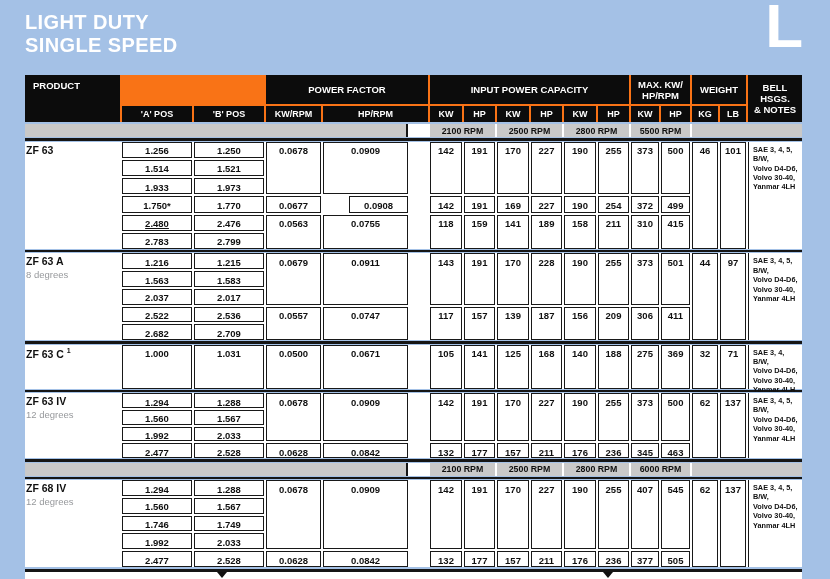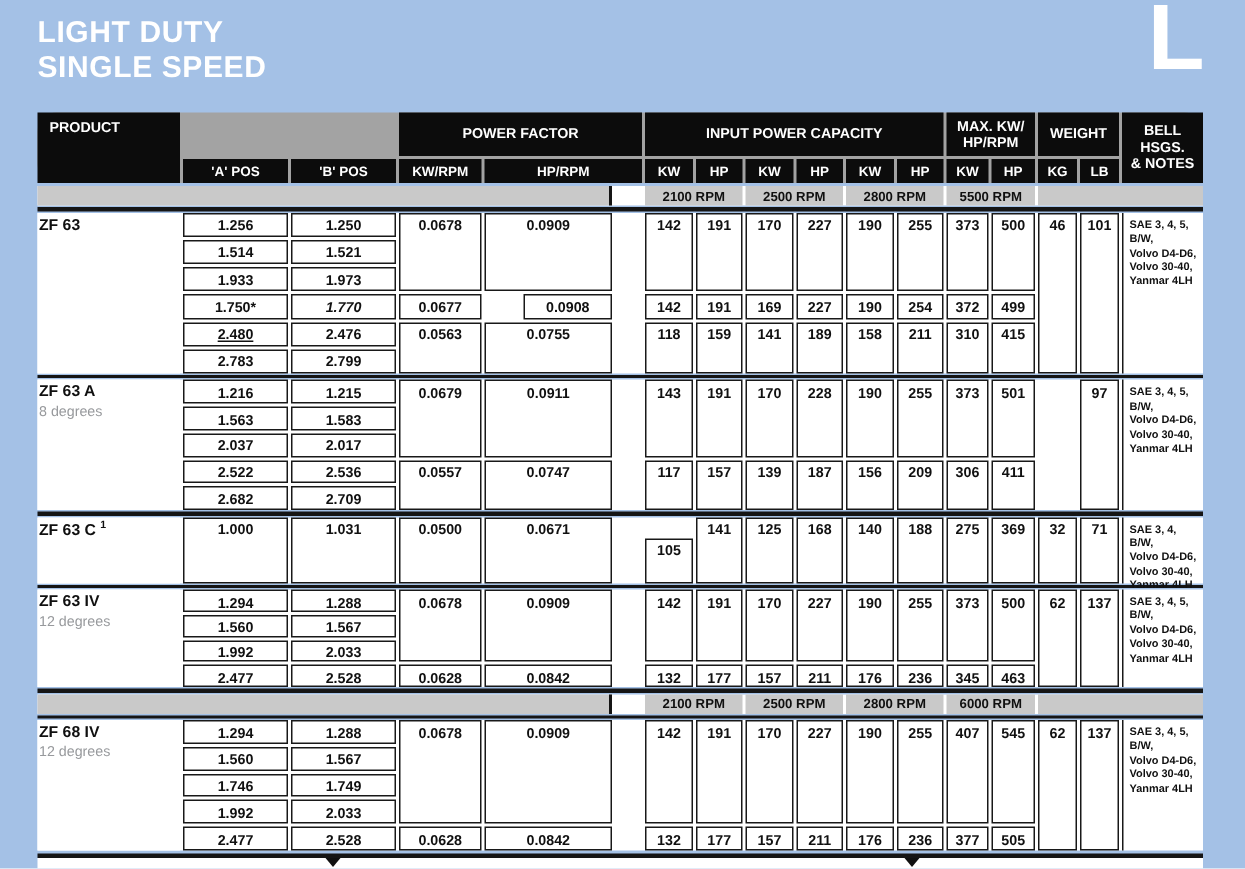--- a/index.html
+++ b/index.html
@@ -4,21 +4,21 @@
 <style>
   html,body{margin:0;padding:0;background:#fff;}
   .page{position:relative;width:830px;height:579px;background:#a4c1e6;overflow:hidden;
         font-family:"Liberation Sans",sans-serif;}
   .masthead{position:relative;height:75px;}
   .title{position:absolute;left:25px;top:11px;color:#fff;font-size:20px;font-weight:bold;
          line-height:23px;letter-spacing:.4px;}
   .corner{position:absolute;right:27px;top:-10px;color:#fff;font-size:62px;font-weight:bold;}
   .content{position:absolute;left:25px;top:75px;width:777px;
            --cols:95px 70px 70px 55px 85px 18px 32px 31px 32px 31px 32px 31px 28px 29px 26px 26px 54px;}
-  .hdr{display:grid;grid-template-columns:var(--cols);grid-template-rows:29px 16px;gap:2px;background:#a3a3a3;border-radius:13px;}
+  .hdr{display:grid;grid-template-columns:var(--cols);grid-template-rows:29px 16px;gap:2px;background:#f97316;}
   .hcell{background:#0c0c0c;color:#fff;display:flex;align-items:center;justify-content:center;
          text-align:center;font-weight:bold;}
   .g1{font-size:9.5px;}.g2{font-size:9px;}
   .two{flex-direction:column;line-height:11px;}
   .c-prod{grid-column:1;grid-row:1/3;justify-content:flex-start;align-items:flex-start;padding:5px 0 0 8px;}
   .c-ratios{grid-column:2/4;grid-row:1;}
   .c-pf{grid-column:4/7;grid-row:1;}
   .c-input{grid-column:7/13;grid-row:1;}
   .c-max{grid-column:13/15;grid-row:1;}
   .c-weight{grid-column:15/17;grid-row:1;}
@@ -113,21 +113,21 @@
           <div class="cell" style="grid-area: 1 / 5 / span 3;">0.0909</div>
           <div class="cell" style="grid-area: 1 / 7 / span 3;">142</div>
           <div class="cell" style="grid-area: 1 / 8 / span 3;">191</div>
           <div class="cell" style="grid-area: 1 / 9 / span 3;">170</div>
           <div class="cell" style="grid-area: 1 / 10 / span 3;">227</div>
           <div class="cell" style="grid-area: 1 / 11 / span 3;">190</div>
           <div class="cell" style="grid-area: 1 / 12 / span 3;">255</div>
           <div class="cell" style="grid-area: 1 / 13 / span 3;">373</div>
           <div class="cell" style="grid-area: 1 / 14 / span 3;">500</div>
           <div class="cell" style="grid-area: 4 / 2;">1.750*</div>
-          <div class="cell" style="grid-area: 4 / 3; font-style: italic;">1.770</div>
+          <div class="cell" style="grid-area: 4 / 3;">1.770</div>
           <div class="cell" style="grid-area: 4 / 4 / span 1;">0.0677</div>
           <div class="cell" style="grid-area: 4 / 5 / span 1; margin-left: 26px;">0.0908</div>
           <div class="cell" style="grid-area: 4 / 7 / span 1;">142</div>
           <div class="cell" style="grid-area: 4 / 8 / span 1;">191</div>
           <div class="cell" style="grid-area: 4 / 9 / span 1;">169</div>
           <div class="cell" style="grid-area: 4 / 10 / span 1;">227</div>
           <div class="cell" style="grid-area: 4 / 11 / span 1;">190</div>
           <div class="cell" style="grid-area: 4 / 12 / span 1;">254</div>
           <div class="cell" style="grid-area: 4 / 13 / span 1;">372</div>
           <div class="cell" style="grid-area: 4 / 14 / span 1;">499</div>
@@ -183,38 +183,39 @@
           <div class="cell" style="grid-area: 4 / 4 / span 2;">0.0557</div>
           <div class="cell" style="grid-area: 4 / 5 / span 2;">0.0747</div>
           <div class="cell" style="grid-area: 4 / 7 / span 2;">117</div>
           <div class="cell" style="grid-area: 4 / 8 / span 2;">157</div>
           <div class="cell" style="grid-area: 4 / 9 / span 2;">139</div>
           <div class="cell" style="grid-area: 4 / 10 / span 2;">187</div>
           <div class="cell" style="grid-area: 4 / 11 / span 2;">156</div>
           <div class="cell" style="grid-area: 4 / 12 / span 2;">209</div>
           <div class="cell" style="grid-area: 4 / 13 / span 2;">306</div>
           <div class="cell" style="grid-area: 4 / 14 / span 2;">411</div>
+          <div class="cell" style="grid-area: 1 / 15 / 6;">44</div>
           <div class="cell" style="grid-area: 1 / 16 / 6;">97</div>
           <div class="bell" style="grid-area: 1 / 17 / 6;">
             <div>SAE 3, 4, 5, B/W,</div>
             <div>Volvo D4-D6,</div>
             <div>Volvo 30-40,</div>
             <div>Yanmar 4LH</div>
           </div>
         </div>
         <div class="hr"></div>
         <div class="section" style="grid-auto-rows: 44px;">
           <div class="prod" style="grid-area: 1 / 1 / 2;">
             <span class="nm">ZF 63 C <sup>1</sup></span>
           </div>
           <div class="cell" style="grid-area: 1 / 2;">1.000</div>
           <div class="cell" style="grid-area: 1 / 3;">1.031</div>
           <div class="cell" style="grid-area: 1 / 4 / span 1;">0.0500</div>
           <div class="cell" style="grid-area: 1 / 5 / span 1;">0.0671</div>
-          <div class="cell" style="grid-area: 1 / 7 / span 1; margin-top: 14px;">105</div>
+          <div class="cell" style="grid-area: 1 / 7 / span 1;">105</div>
           <div class="cell" style="grid-area: 1 / 8 / span 1;">141</div>
           <div class="cell" style="grid-area: 1 / 9 / span 1;">125</div>
           <div class="cell" style="grid-area: 1 / 10 / span 1;">168</div>
           <div class="cell" style="grid-area: 1 / 11 / span 1;">140</div>
           <div class="cell" style="grid-area: 1 / 12 / span 1;">188</div>
           <div class="cell" style="grid-area: 1 / 13 / span 1;">275</div>
           <div class="cell" style="grid-area: 1 / 14 / span 1;">369</div>
           <div class="cell" style="grid-area: 1 / 15 / 2;">32</div>
           <div class="cell" style="grid-area: 1 / 16 / 2;">71</div>
           <div class="bell" style="grid-area: 1 / 17 / 2;">

